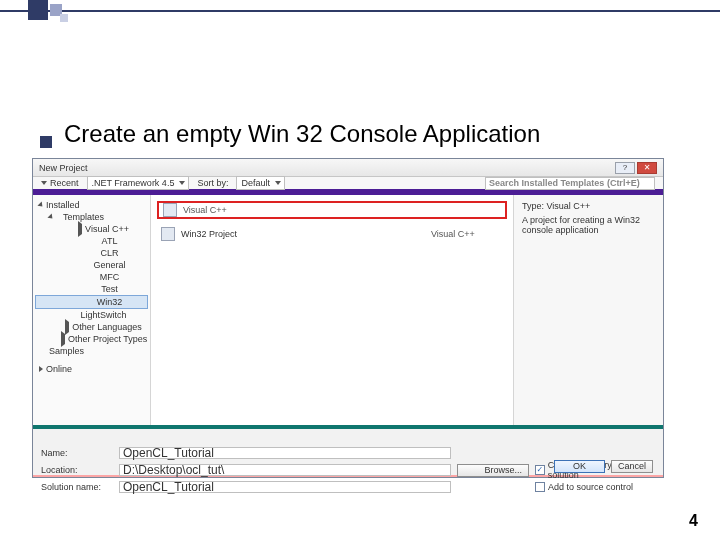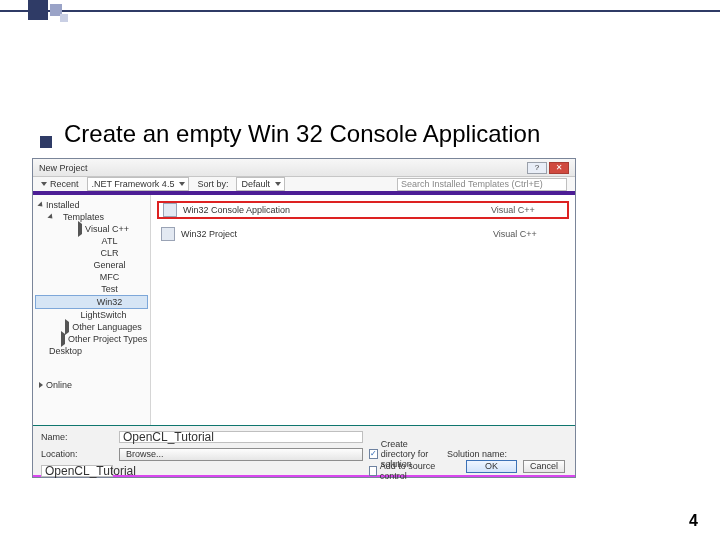--- a/index.html
+++ b/index.html
@@ -15,38 +15,38 @@
 
   .slide-title { position:absolute; left:22px; top:38px; font-size:36px; color:#000; font-weight:400; letter-spacing:0.2px; }
 
   .bullet-row { position:absolute; left:40px; top:120px; display:flex; align-items:flex-end; gap:12px; }
   .bullet-sq  { width:12px; height:12px; background:#2f3b66; flex:0 0 auto; }
   .bullet-txt { font-size:24px; color:#000; }
 
   .page-num { position:absolute; right:22px; bottom:10px; font-size:16px; font-weight:700; }
 
   
-  .shot { position:absolute; left:32px; top:158px; width:544px; height:320px;
-          border:1px solid #7a8599; background:#d946ef; font-family:"Segoe UI",Tahoma,sans-serif; font-size:9px; color:#333; }
+  .shot { position:absolute; left:32px; top:158px; width:632px; height:320px;
+          border:1px solid #7a8599; background:#fca5a5; font-family:"Segoe UI",Tahoma,sans-serif; font-size:9px; color:#333; }
 
   .dlg-titlebar { height:18px; background:linear-gradient(#f7f7f7,#e7e7e7); border-bottom:1px solid #c6c6c6;
                   display:flex; align-items:center; padding:0 6px; justify-content:space-between; }
   .dlg-title { font-size:9px; color:#333; }
   .winbtns { display:flex; gap:2px; }
   .winbtn { width:20px; height:12px; border:1px solid #9aa0aa; font-size:8px; line-height:10px; text-align:center; }
   .winbtn.close { background:#d04a3f; border-color:#a83b32; color:#fff; }
   .winbtn.help  { background:#e9eef7; }
 
   .dlg-toolbar { height:18px; display:flex; align-items:center; gap:8px; padding:0 8px;
-                 border-bottom:4px solid #4c1d95; background:#f7f7f7; }
+                 border-bottom:6px solid #4c1d95; background:#f7f7f7; }
   .tb-item { display:flex; align-items:center; gap:3px; white-space:nowrap; }
   .tri { width:0; height:0; border-left:3px solid transparent; border-right:3px solid transparent; border-top:4px solid #555; display:inline-block; }
   .tb-dd { padding:1px 14px 1px 4px; border:1px solid #bfbfbf; background:#fff; position:relative; }
   .tb-dd .tri { position:absolute; right:3px; top:4px; }
-  .tb-search { margin-left:auto; width:170px; height:13px; border:1px solid #bfbfbf; background:#fff; padding:0 3px; color:#888; display:flex; align-items:center; }
+  .tb-search { margin-left:auto; width:170px; height:13px; border:1px solid #bfbfbf; background:#fff; padding:0 3px; color:#888; display:flex; align-items:center;font-weight:bold; }
 
   .dlg-body { display:flex; height:230px; }
   .tree { width:118px; border-right:1px solid #d5d5d5; background:#fafafa; padding:4px 0; }
   .tree .node { padding:1px 4px 1px 10px; white-space:nowrap;text-align:center; }
   .tree .node.l1 { padding-left:6px; display:flex; align-items:center; gap:3px; }
   .tree .node.l2 { padding-left:16px; display:flex; align-items:center; gap:10px; }
   .tree .node.l3 { padding-left:28px; }
   .tree .node.l4 { padding-left:40px; }
   .tree .sel { background:#d6e5f5; border:1px solid #7da7d9; margin:0 2px; padding-left:38px; }
   .disc { width:0; height:0; border-top:3px solid transparent; border-bottom:3px solid transparent; border-left:4px solid #555; }
@@ -57,25 +57,25 @@
   .row .ico { width:14px; height:14px; background:#e3e9f2; border:1px solid #9aa3b5; }
   .row .name { flex:1; }
   .row .lang { width:72px; text-align:left; color:#555; }
   .row.hl { border:2px solid #d22; background:#fff; }
   .row.r1 { top:6px; }
   .row.r2 { top:30px; }
 
   .desc { width:150px; border-left:1px solid #d5d5d5; background:#f7f7f7; padding:6px 8px; font-size:9px; color:#333; }
   .desc div { margin-bottom:4px; }
 
-  .dlg-form { height:50px; border-top:1px solid #0f766e; background:#f2f2f2; padding:4px 8px; display:grid;
+  .dlg-form { height:50px; border-top:4px solid #0f766e; background:#f2f2f2; padding:17px 8px; display:grid;
               grid-template-columns:72px 1fr 72px 120px; grid-template-rows:14px 14px 14px; column-gap:6px; row-gap:3px; align-items:center; }
   .lbl { color:#333; }
   .fld { height:12px; border:1px solid #bfbfbf; background:#fff; padding:0 3px; font-size:12px; display:flex; align-items:center; }
-  .btn-sm { height:13px; border:1px solid #8e8e8e; background:linear-gradient(#fdfdfd,#e6e6e6); text-align:left; line-height:11px; padding:0 6px; font-size:9px; }
+  .btn-sm { height:13px; border:1px solid #8e8e8e; background:linear-gradient(#fdfdfd,#e6e6e6); text-align:right; line-height:11px; padding:0 6px; font-size:9px; }
   .chk { display:flex; align-items:center; gap:3px; font-size:9px; }
   .chkbox { width:10px; height:10px; border:1px solid #6e82a0; background:#fff; text-align:center; font-size:8px; line-height:8px; color:#2a65b3; }
   .okrow { grid-column:1 / span 4; display:flex; justify-content:flex-end; gap:6px; }
   .okrow .btn-sm.primary { border:1px solid #3b71b6; background:linear-gradient(#eef5ff,#d2e4fb); padding:0 18px; }
 </style>
 </head>
 <body>
 
 <div class="slide">
   <div class="topband">
@@ -134,49 +134,53 @@
         <div class="node l3"><span class="disc open" style="margin-right:3px;"></span><span>Visual C++</span></div>
         <div class="node l4">ATL</div>
         <div class="node l4">CLR</div>
         <div class="node l4">General</div>
         <div class="node l4">MFC</div>
         <div class="node l4">Test</div>
         <div class="node l4 sel">Win32</div>
         <div class="node l3">LightSwitch</div>
         <div class="node l3"><span class="disc" style="margin-right:3px;"></span><span>Other Languages</span></div>
         <div class="node l3"><span class="disc" style="margin-right:3px;"></span><span>Other Project Types</span></div>
-        <div class="node l2">Desktop</div>
-        <div class="node l1" style="margin-top:22px;">
+        <div class="node l2">Samples</div>
+        <div class="node l1" style="margin-top:6px;">
             <span class="disc"></span>
             <span>Online</span>
           </div>
       </div>
 
       <div class="center">
         <div class="row r1 hl">
           <span class="ico"></span>
-          <span class="name">Win32 Console Application</span>
           <span class="lang">Visual C++</span>
         </div>
         <div class="row r2">
           <span class="ico"></span>
           <span class="name">Win32 Project</span>
           <span class="lang">Visual C++</span>
         </div>
       </div>
 
+      <div class="desc">
+        <div>Type: Visual C++</div>
+        <div>A project for creating a Win32 console application</div>
+      </div>
     </div>
 
     <div class="dlg-form">
       <span class="lbl">Name:</span>
       <span class="fld">OpenCL_Tutorial</span>
       <span></span>
         <span></span>
 
       <span class="lbl">Location:</span>
+      <span class="fld">D:\Desktop\ocl_tut\</span>
       <span class="btn-sm">Browse...</span>
       <span class="chk">
           <span class="chkbox">✓</span>
           <span>Create directory for solution</span>
         </span>
 
       <span class="lbl">Solution name:</span>
       <span class="fld">OpenCL_Tutorial</span>
       <span></span>
       <span class="chk">

